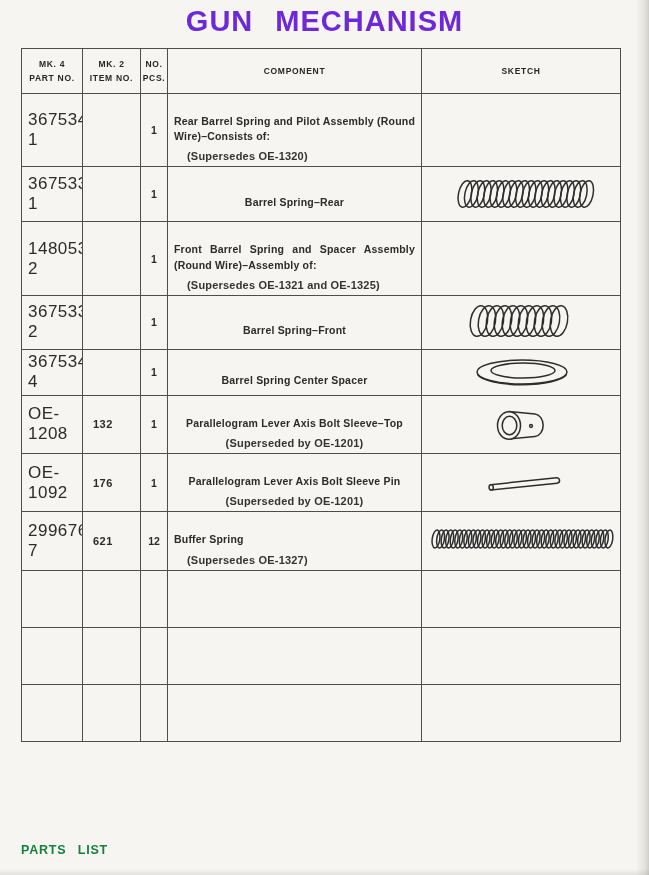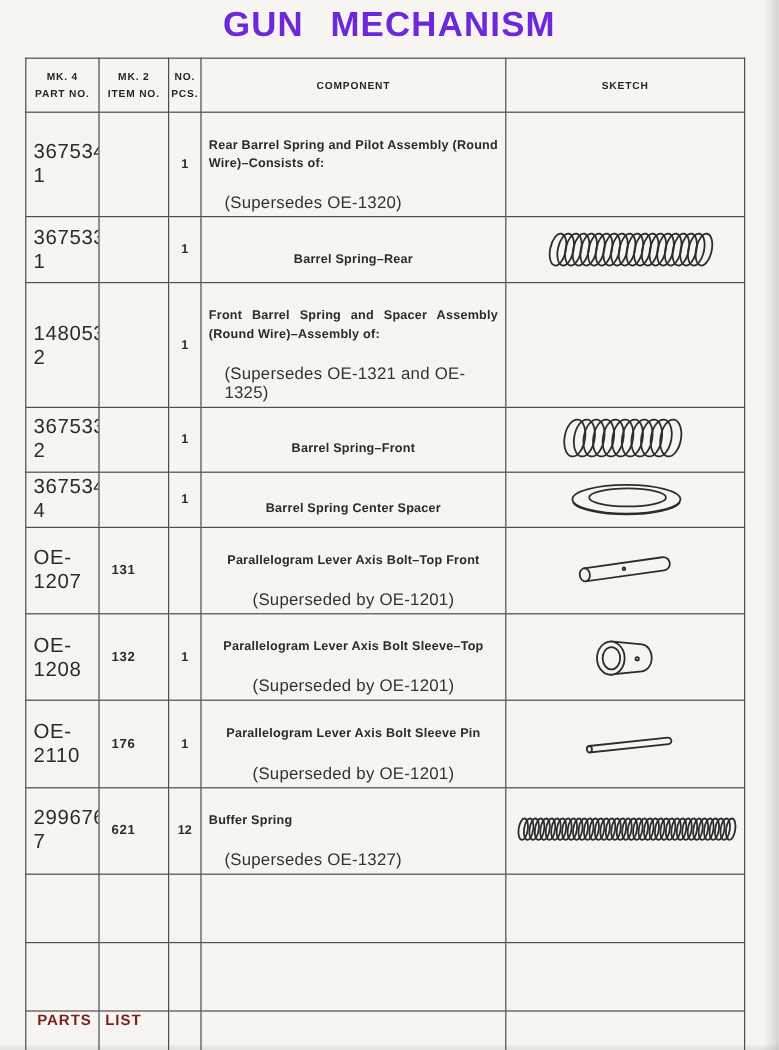--- a/index.html
+++ b/index.html
@@ -17,31 +17,31 @@
     border-collapse:collapse;table-layout:fixed;
   }
   .parts th,.parts td{border:1px solid #4d4d4d;padding:0;vertical-align:middle;overflow:hidden;}
   .parts th{font-size:8.5px;font-weight:700;letter-spacing:0.7px;line-height:1.7;color:#262626;text-align:center;}
   .parts th div:empty{display:none;}
   td.pn{font-size:17px;font-weight:400;letter-spacing:0.5px;padding-left:6px;}
   td.in{font-size:11px;font-weight:700;letter-spacing:0.5px;padding-left:10px;}
   td.pc{font-size:10.5px;font-weight:700;text-align:center;}
   td.comp{padding:4px 6px;}
   .cmain{font-size:10.5px;font-weight:700;line-height:1.45;color:#2b2b2b;letter-spacing:0.2px;margin-top:16px;}
-  .cnote{font-size:14px;font-weight:400;margin-top:16px;color:#333;letter-spacing:0.2px;}
+  .cnote{font-size:11px;font-weight:700;margin-top:6px;color:#333;letter-spacing:0.2px;}
   .cnote:empty{display:none;}
   td.comp.left .cmain{text-align:justify;}
   td.comp.left .cnote{margin-left:13px;}
   td.comp.center .cmain{text-align:center;}
   td.comp.center .cnote{text-align:center;}
   td.sk{text-align:center;}
   td.sk svg{display:block;margin:0 auto;}
   .ink{fill:none;stroke:#2d2d2d;stroke-width:1.5;}
   .inkf{fill:#f6f5f1;stroke:#2d2d2d;stroke-width:1.5;}
-  .footL{position:absolute;left:19px;top:843px;font-size:12.5px;font-weight:700;letter-spacing:0.8px;word-spacing:7px;color:#7f1d1d;padding-left:12px;}
+  .footL{position:absolute;left:9px;top:843px;font-size:12.5px;font-weight:700;letter-spacing:0.8px;word-spacing:7px;color:#15803d;padding-left:12px;}
   .footR{position:absolute;right:17px;top:843px;font-size:13px;font-weight:700;letter-spacing:0.8px;word-spacing:6px;color:#262626;margin-top:42px;}
   .edge-right{position:absolute;top:0;right:0;width:13px;height:100%;pointer-events:none;
     background:linear-gradient(to right,rgba(110,105,95,0) 0%,rgba(110,105,95,0.14) 70%,rgba(95,90,80,0.26) 100%);}
   .edge-bottom{position:absolute;left:0;bottom:0;width:100%;height:6px;pointer-events:none;
     background:linear-gradient(to bottom,rgba(110,105,95,0),rgba(110,105,95,0.14));}
 </style>
 </head>
 <body>
 
 <div class="page">
@@ -172,59 +172,41 @@
         </td>
         <td class="sk">
           <svg width="197" height="44" viewBox="0 0 197 44">
             <ellipse class="inkf" cx="99" cy="22" rx="45" ry="12"></ellipse>
             <path class="ink" d="M54.5,24.5 A45,12 0 0 0 143.5,24.5"></path>
             <ellipse class="inkf" cx="100" cy="20.5" rx="32" ry="7.5"></ellipse>
           </svg>
         </td>
       </tr>
 
-      <tr style="height:59px">
-        <td class="pn">OE-1207</td>
-        <td class="in">131</td>
-        <td class="pc"></td>
-        <td class="comp center">
-          <div class="cmain">Parallelogram Lever Axis Bolt–Top Front</div>
-          <div class="cnote">(Superseded by OE-1201)</div>
-        </td>
-        <td class="sk">
-          <svg width="197" height="57" viewBox="0 0 197 57">
-            <g transform="rotate(-8 100 27)">
-              <path class="inkf" d="M64,21.5 L130,21.5 A5.5,5.5 0 0 1 130,32.5 L64,32.5 Z"></path>
-              <ellipse class="inkf" cx="64" cy="27" rx="4.2" ry="5.5"></ellipse>
-              <circle class="ink" cx="97" cy="26.5" r="1.1"></circle>
-            </g>
-          </svg>
-        </td>
-      </tr>
 
       <tr style="height:44px">
         <td class="pn">OE-1208</td>
         <td class="in">132</td>
         <td class="pc">1</td>
         <td class="comp center">
           <div class="cmain">Parallelogram Lever Axis Bolt Sleeve–Top</div>
           <div class="cnote">(Superseded by OE-1201)</div>
         </td>
         <td class="sk">
           <svg width="197" height="53" viewBox="0 0 197 53">
             <path class="inkf" d="M86,13.5 L112,16 A9,11.3 0 0 1 112,38.5 L86,41 Z"></path>
             <ellipse class="inkf" cx="86" cy="27.5" rx="11.5" ry="13.8"></ellipse>
             <ellipse class="ink" cx="86.5" cy="27.5" rx="7.3" ry="9.3"></ellipse>
             <circle class="ink" cx="108" cy="28" r="1.4"></circle>
           </svg>
         </td>
       </tr>
 
       <tr style="height:55px">
-        <td class="pn">OE-2110</td>
+        <td class="pn">OE-1092</td>
         <td class="in">176</td>
         <td class="pc">1</td>
         <td class="comp center">
           <div class="cmain">Parallelogram Lever Axis Bolt Sleeve Pin</div>
           <div class="cnote">(Superseded by OE-1201)</div>
         </td>
         <td class="sk">
           <svg width="197" height="53" viewBox="0 0 197 53">
             <g transform="rotate(-6 100 28)">
               <path class="inkf" d="M68,25.3 L134,25.3 A2.7,2.7 0 0 1 134,30.7 L68,30.7 Z"></path>

